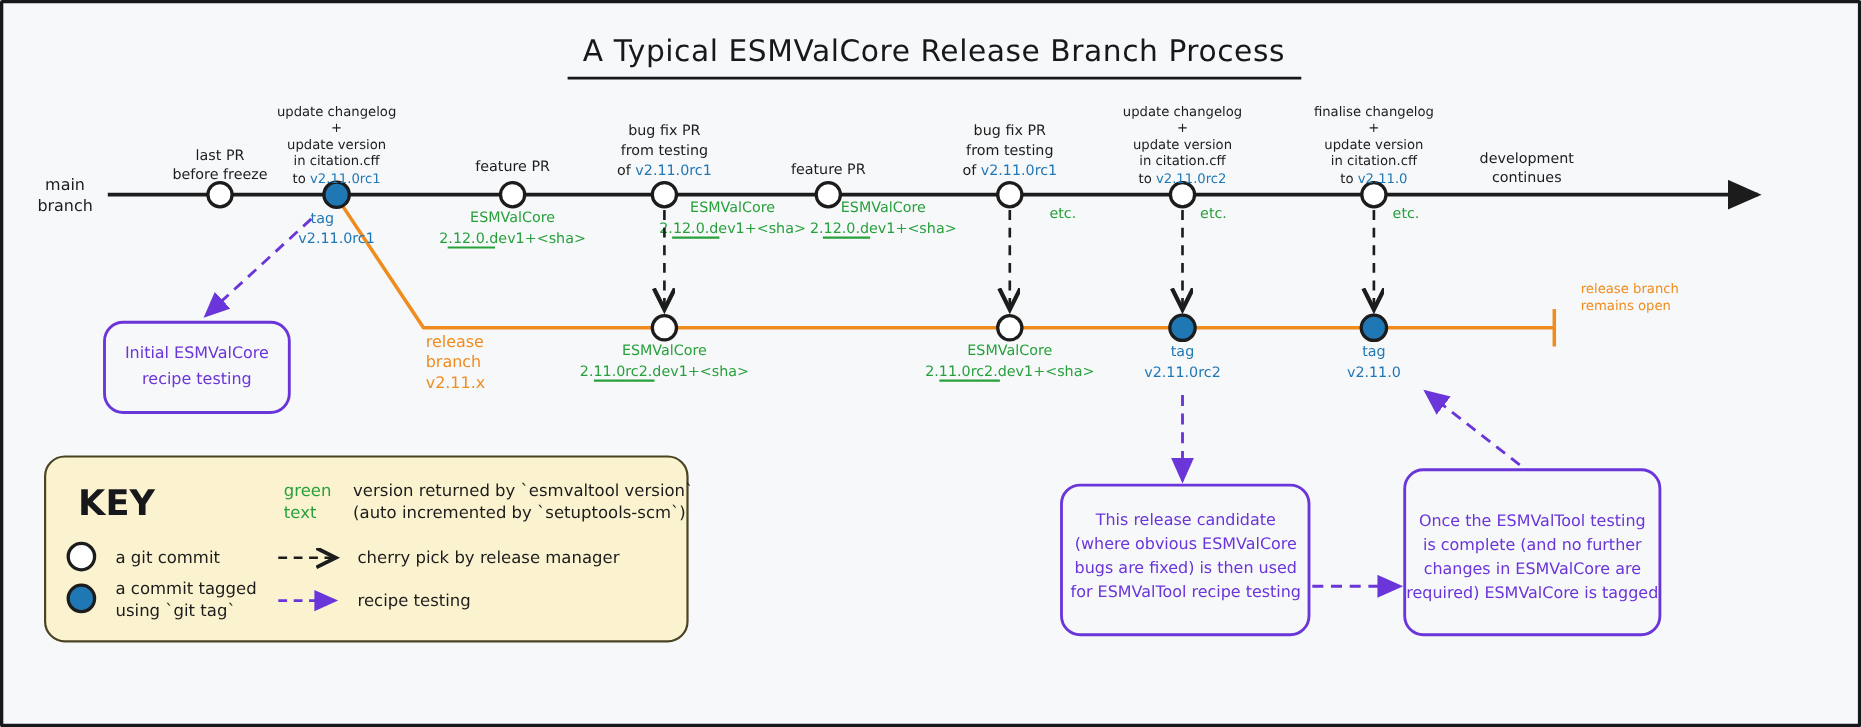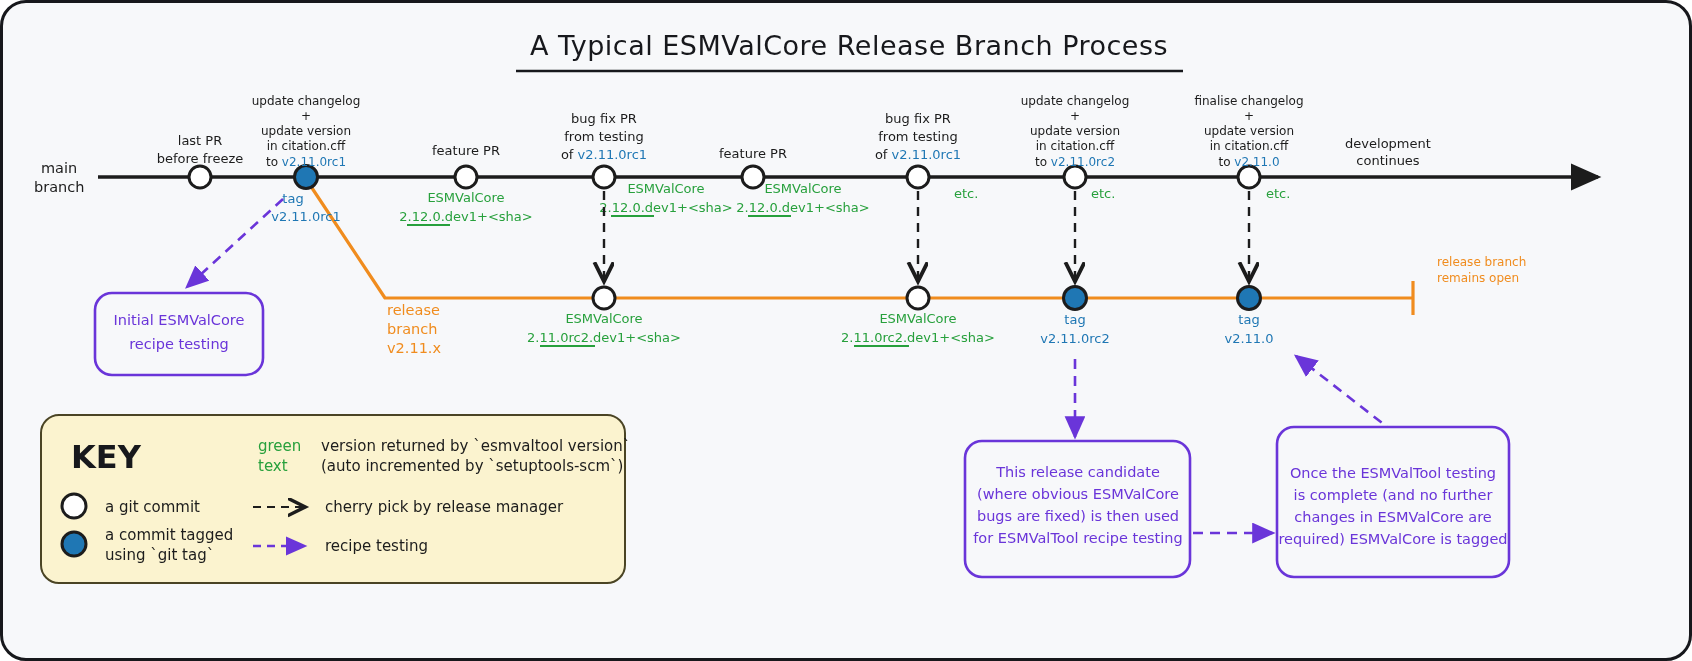--- a/index.html
+++ b/index.html
@@ -3,21 +3,21 @@
 <meta charset="utf-8">
 <style>
   html,body{margin:0;padding:0;background:#ffffff;}
   body{font-family:"DejaVu Sans", sans-serif;}
   #canvas{
     position:relative;
     width:1692px;height:661px;
     box-sizing:border-box;
     background:#f7f8fa;
     border:3px solid #17181c;
-    border-radius:26px;
+    border-radius:2px;
     overflow:hidden;
   }
   svg#diagram{position:absolute;left:0;top:0;width:1692px;height:661px;}
   .txt{font-family:"DejaVu Sans", sans-serif;}
   .blk{fill:#1c1c1c;}
   .blue{fill:#1f77b4;}
   .green{fill:#27a03c;}
   .orange{fill:#f08c1e;}
   .title{font-size:27px;letter-spacing:0.5px;fill:#17181c;}
   .lbl{font-size:14.5px;}

